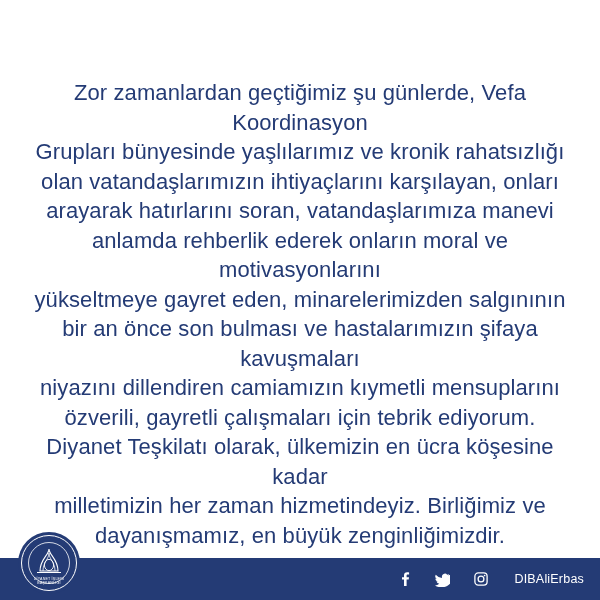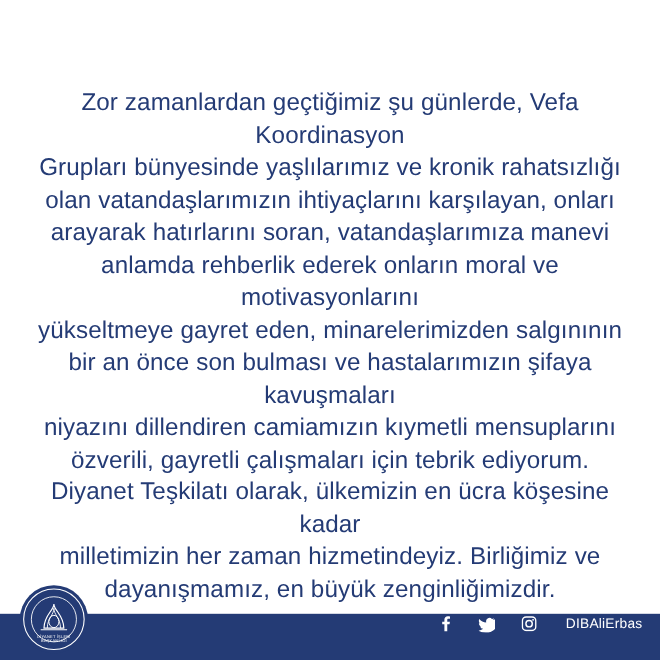--- a/index.html
+++ b/index.html
@@ -94,21 +94,21 @@
     width: 100%;
     text-align: center;
     font-size: 3.6px;
     color: #ffffff;
     letter-spacing: 0.2px;
     line-height: 4px;
   }
   .social {
     position: absolute;
     right: 16px;
-    bottom: 12px;
+    bottom: 0;
     height: 42px;
     display: flex;
     align-items: center;
     gap: 23px;
     z-index: 4;
   }
   .social-icon {
     width: 15px;
     height: 15px;
     display: flex;

